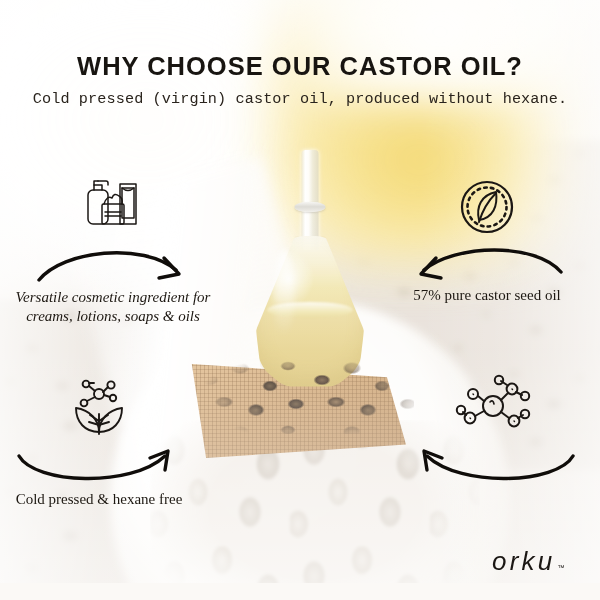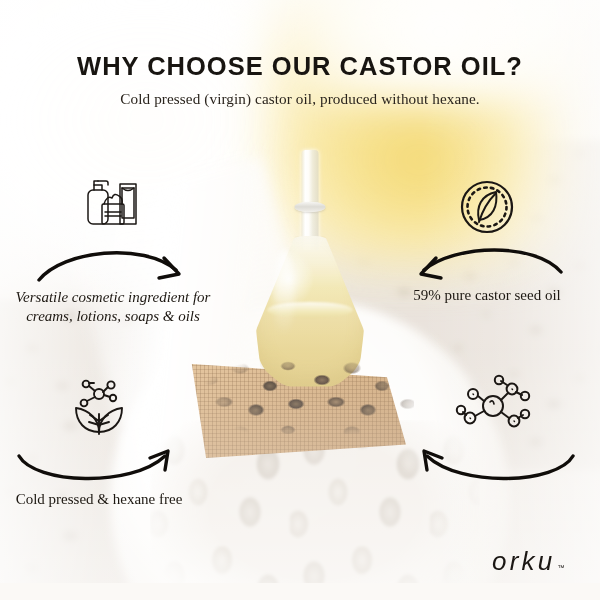--- a/index.html
+++ b/index.html
@@ -192,21 +192,21 @@
   .content{position:absolute;inset:0;}
 
   .headline{
     position:absolute;left:0;right:0;top:52px;text-align:center;
     font-family:"Liberation Sans",sans-serif;
     font-weight:700;font-size:25.5px;letter-spacing:1.0px;color:#181511;
     text-transform:uppercase;
   }
   .subhead{
     position:absolute;left:0;right:0;top:90px;text-align:center;
-    font-family:Liberation Serif, serif;
+    font-family:Liberation Mono, monospace;
     font-size:15.2px;color:#2a241d;letter-spacing:.1px;
   }
 
   .feature{position:absolute;width:210px;}
   .feature .cap{
     font-family:"Liberation Serif",serif;
     font-size:15px;line-height:1.25;color:#1d1812;text-align:center;
   }
   .icon-wrap{display:flex;justify-content:center;align-items:center;}
 
@@ -299,21 +299,21 @@
           <circle cx="31" cy="31" r="25" stroke-width="2.2"></circle>
           <circle cx="31" cy="31" r="19.5" stroke-width="2.6" stroke-dasharray="2.6 4.2"></circle>
           <path d="M23 44 C20 31 25 19 40 16 C42 30 37 42 23 44 Z" stroke-width="2"></path>
           <path d="M23 46 C26 36 31 26 40 17" stroke-width="2"></path>
         </svg>
       </div>
       <svg class="arrow" width="160" height="48" viewBox="0 0 160 48" fill="none">
         <path d="M154 34 C128 4 48 6 17 32" stroke="#100d0a" stroke-width="3.4" stroke-linecap="round"></path>
         <path d="M29 20 L14 36 L34 40" stroke="#100d0a" stroke-width="3.4" stroke-linecap="round" stroke-linejoin="round" fill="none"></path>
       </svg>
-      <div class="cap">59% pure castor seed oil</div>
+      <div class="cap">57% pure castor seed oil</div>
     </div>
 
     <div class="feature" id="f-botleft">
       <div class="icon-wrap">
         <svg width="70" height="66" viewBox="0 0 70 66" fill="none" stroke="#1b1714" stroke-width="1.9" stroke-linecap="round" stroke-linejoin="round">
 
           <circle cx="35" cy="20" r="5"></circle>
           <circle cx="22" cy="10" r="3.4"></circle>
           <circle cx="47" cy="11" r="3.6"></circle>
           <circle cx="20" cy="29" r="3.4"></circle>

